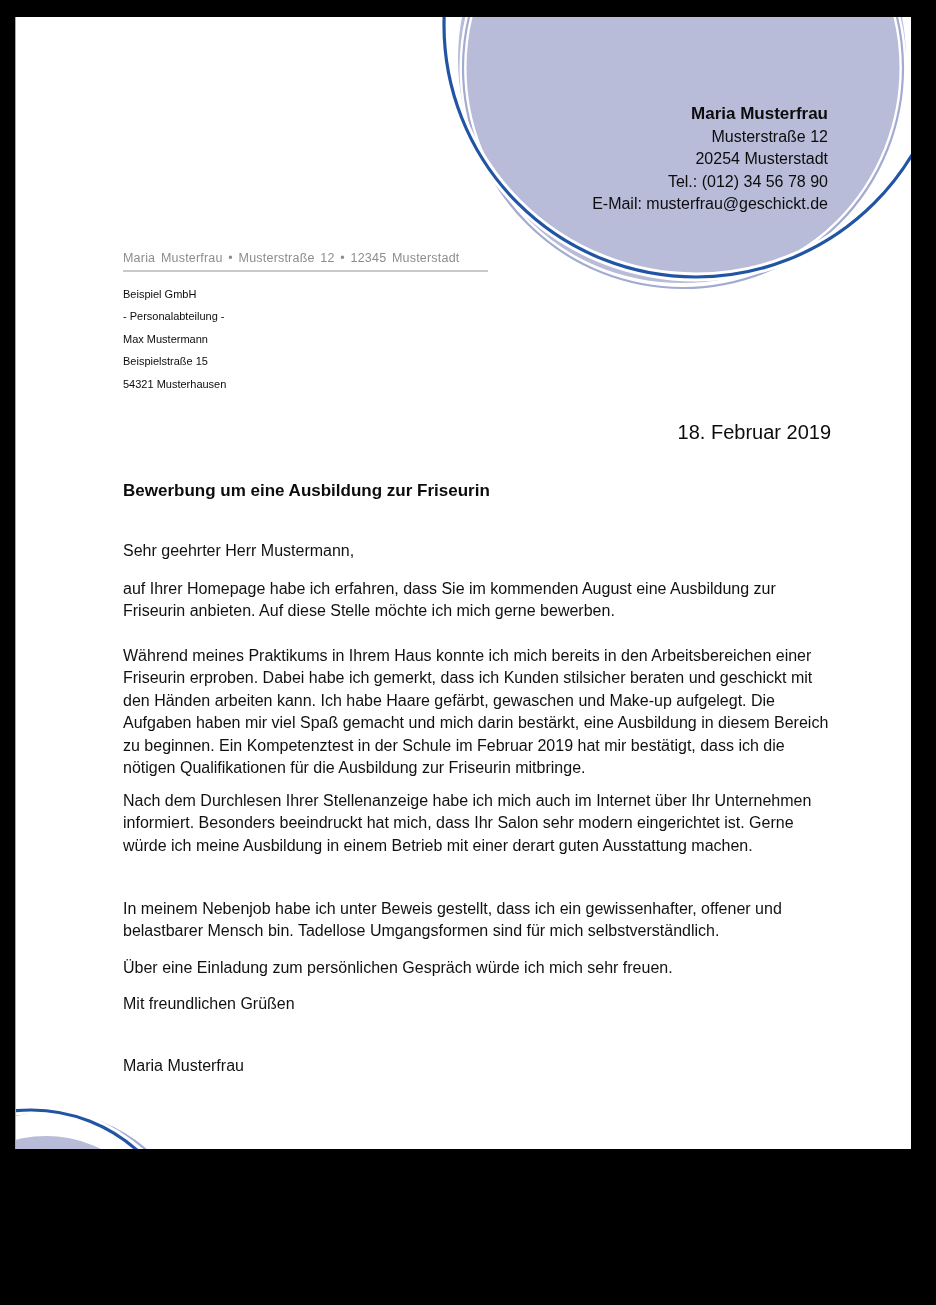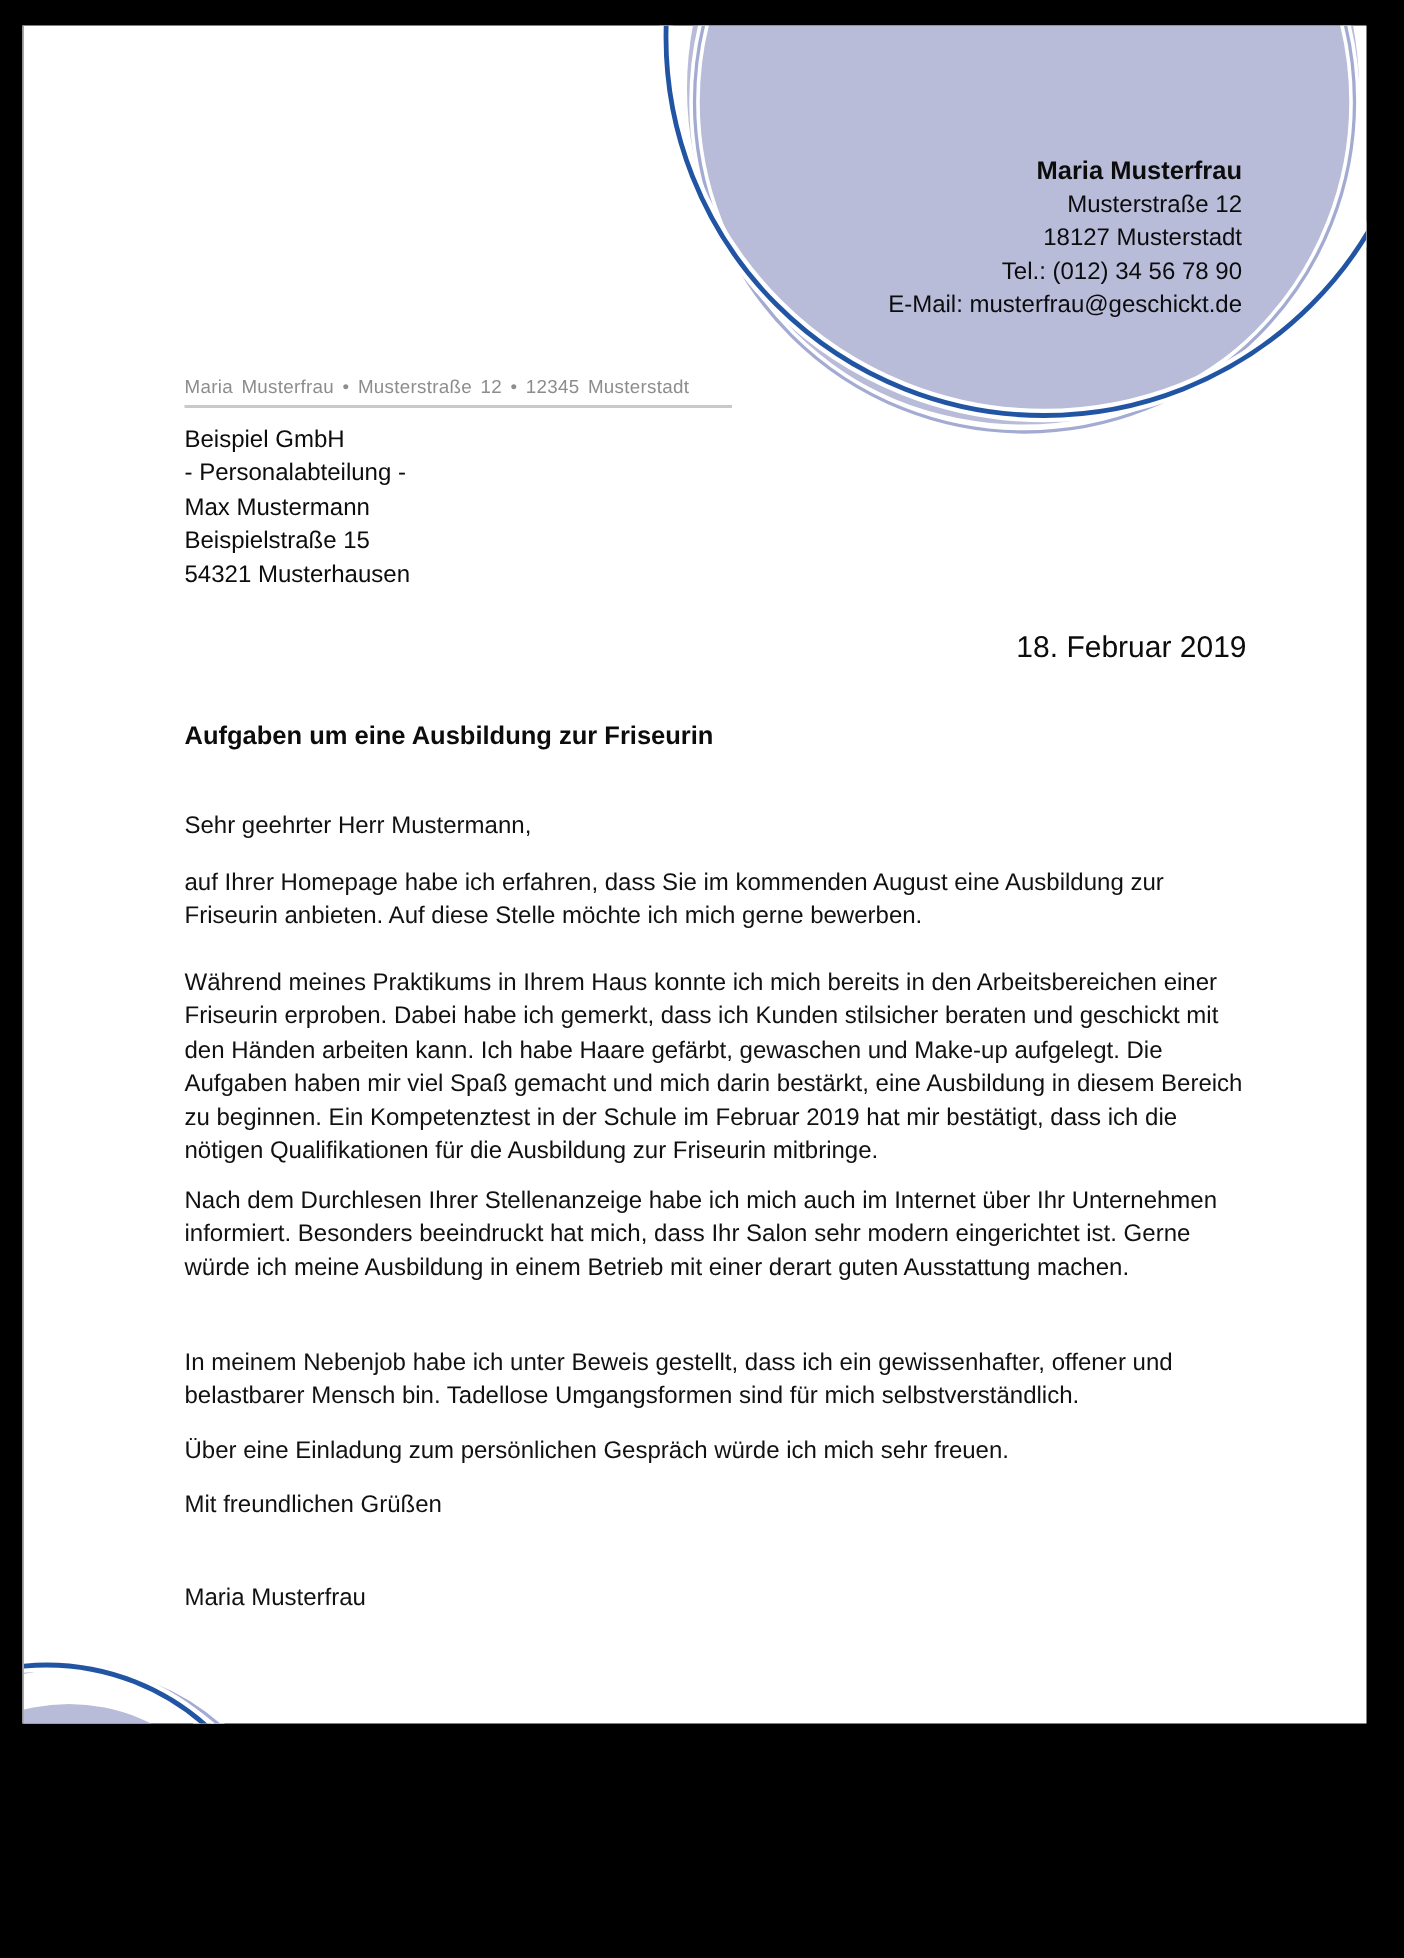--- a/index.html
+++ b/index.html
@@ -48,21 +48,21 @@
     white-space: nowrap;
   }
   .sender-rule {
     position: absolute; left: 107px; top: 253px;
     width: 365px; height: 2px;
     background: var(--rule-gray, #c9c9c9);
   }
 
   .recipient {
     position: absolute; left: 107px; top: 266px;
-    font-size: 16px; line-height: 22.4px;
+    font-size: 11px; line-height: 22.4px;
     color: #0c0c0c;
   }
 
   .date-line {
     position: absolute; left: 107px; top: 404px; width: 708px;
     text-align: right;
     font-size: 20px; color: #0c0c0c;
   }
 
   .subject {
@@ -101,39 +101,39 @@
       <circle class="circle-fill" cx="30" cy="1241" r="122"></circle>
       <circle class="ring-halo" cx="29" cy="1249" r="154" stroke-width="6"></circle>
       <circle class="ring-lavender" cx="29" cy="1249" r="154"></circle>
       <circle class="ring-halo" cx="15" cy="1253" r="160" stroke-width="9"></circle>
       <circle class="ring-blue" cx="15" cy="1253" r="160"></circle>
     </svg>
 
     <div class="contact">
       <div class="contact-name">Maria Musterfrau</div>
       <div>Musterstraße 12</div>
-      <div>18127 Musterstadt</div>
+      <div>20254 Musterstadt</div>
       <div>Tel.: (012) 34 56 78 90</div>
       <div>E-Mail: musterfrau@geschickt.de</div>
     </div>
 
     <div class="sender-line">Maria Musterfrau • Musterstraße 12 • 12345 Musterstadt</div>
     <div class="sender-rule"></div>
 
     <div class="recipient">
       <div>Beispiel GmbH</div>
       <div>- Personalabteilung -</div>
       <div>Max Mustermann</div>
       <div>Beispielstraße 15</div>
       <div>54321 Musterhausen</div>
     </div>
 
     <div class="date-line">18. Februar 2019</div>
 
-    <div class="subject">Aufgaben um eine Ausbildung zur Friseurin</div>
+    <div class="subject">Bewerbung um eine Ausbildung zur Friseurin</div>
 
     <div class="bodyblock salutation">Sehr geehrter Herr Mustermann,</div>
     <div class="bodyblock para-0">auf Ihrer Homepage habe ich erfahren, dass Sie im kommenden August eine Ausbildung zur Friseurin anbieten. Auf diese Stelle möchte ich mich gerne bewerben.</div>
     <div class="bodyblock para-1">Während meines Praktikums in Ihrem Haus konnte ich mich bereits in den Arbeitsbereichen einer Friseurin erproben. Dabei habe ich gemerkt, dass ich Kunden stilsicher beraten und geschickt mit den Händen arbeiten kann. Ich habe Haare gefärbt, gewaschen und Make-up aufgelegt. Die Aufgaben haben mir viel Spaß gemacht und mich darin bestärkt, eine Ausbildung in diesem Bereich zu beginnen. Ein Kompetenztest in der Schule im Februar 2019 hat mir bestätigt, dass ich die nötigen Qualifikationen für die Ausbildung zur Friseurin mitbringe.</div>
     <div class="bodyblock para-2">Nach dem Durchlesen Ihrer Stellenanzeige habe ich mich auch im Internet über Ihr Unternehmen informiert. Besonders beeindruckt hat mich, dass Ihr Salon sehr modern eingerichtet ist. Gerne würde ich meine Ausbildung in einem Betrieb mit einer derart guten Ausstattung machen.</div>
     <div class="bodyblock para-4">Über eine Einladung zum persönlichen Gespräch würde ich mich sehr freuen.</div>
     <div class="bodyblock para-3">In meinem Nebenjob habe ich unter Beweis gestellt, dass ich ein gewissenhafter, offener und belastbarer Mensch bin. Tadellose Umgangsformen sind für mich selbstverständlich.</div>
     <div class="bodyblock closing">Mit freundlichen Grüßen</div>
     <div class="bodyblock signature">Maria Musterfrau</div>
 

